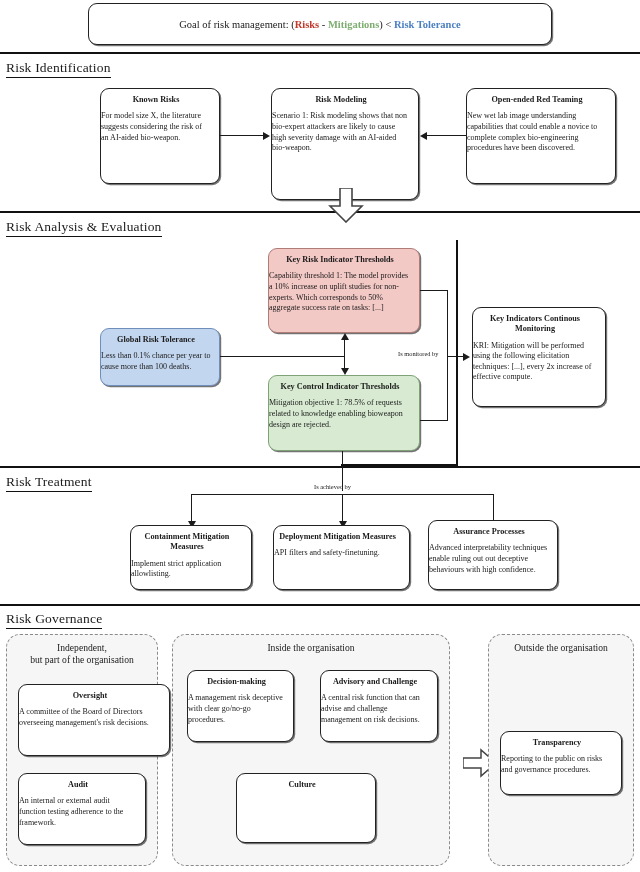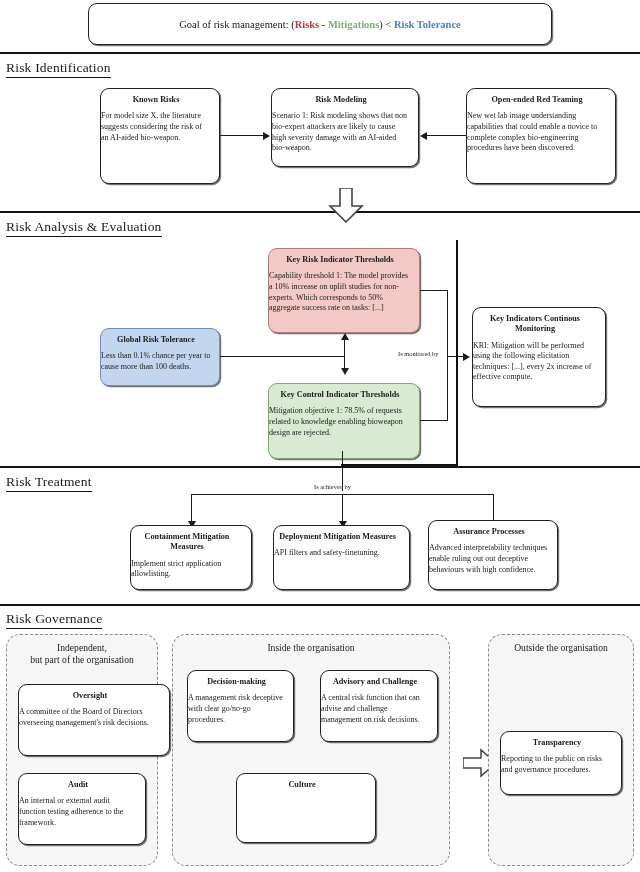--- a/index.html
+++ b/index.html
@@ -106,21 +106,21 @@
   <div class="heading" style="top:60px;">Risk Identification</div>
   <div class="heading" style="top:219px;">Risk Analysis &amp; Evaluation</div>
   <div class="heading" style="top:474px;">Risk Treatment</div>
   <div class="heading" style="top:611px;">Risk Governance</div>
 
   <div class="node" style="left:100px;top:88px;width:120px;height:96px;">
     <div class="ttl">Known Risks</div>
     <div class="bdy">For model size X, the literature suggests considering the risk of an AI-aided bio-weapon.</div>
   </div>
 
-  <div class="node" style="left:271px;top:88px;width:148px;height:79px;">
+  <div class="node" style="left:271px;top:88px;width:148px;height:112px;">
     <div class="ttl">Risk Modeling</div>
     <div class="bdy">Scenario 1: Risk modeling shows that non bio-expert attackers are likely to cause high severity damage with an AI-aided bio-weapon.</div>
   </div>
 
   <div class="node" style="left:466px;top:88px;width:150px;height:96px;">
     <div class="ttl">Open-ended Red Teaming</div>
     <div class="bdy">New wet lab image understanding capabilities that could enable a novice to complete complex bio-engineering procedures have been discovered.</div>
   </div>
 
   <div class="ln lnh" style="left:220px;top:135px;width:44px;"></div>
@@ -136,21 +136,21 @@
   <div class="node pink" style="left:268px;top:248px;width:152px;height:85px;">
     <div class="ttl">Key Risk Indicator Thresholds</div>
     <div class="bdy">Capability threshold 1: The model provides a 10% increase on uplift studies for non-experts. Which corresponds to 50% aggregate success rate on tasks: [...]</div>
   </div>
 
   <div class="node blue" style="left:100px;top:328px;width:120px;height:58px;">
     <div class="ttl">Global Risk Tolerance</div>
     <div class="bdy">Less than 0.1% chance per year to cause more than 100 deaths.</div>
   </div>
 
-  <div class="node green" style="left:268px;top:375px;width:152px;height:76px;margin-top:8px;">
+  <div class="node green" style="left:268px;top:375px;width:152px;height:76px;">
     <div class="ttl">Key Control Indicator Thresholds</div>
     <div class="bdy">Mitigation objective 1: 78.5% of requests related to knowledge enabling bioweapon design are rejected.</div>
   </div>
 
   <div class="node" style="left:472px;top:307px;width:134px;height:100px;">
     <div class="ttl">Key Indicators Continous Monitoring</div>
     <div class="bdy">KRI: Mitigation will be performed using the following elicitation techniques: [...], every 2x increase of effective compute.</div>
   </div>
 
   <div class="ln lnh" style="left:220px;top:356px;width:124px;"></div>

